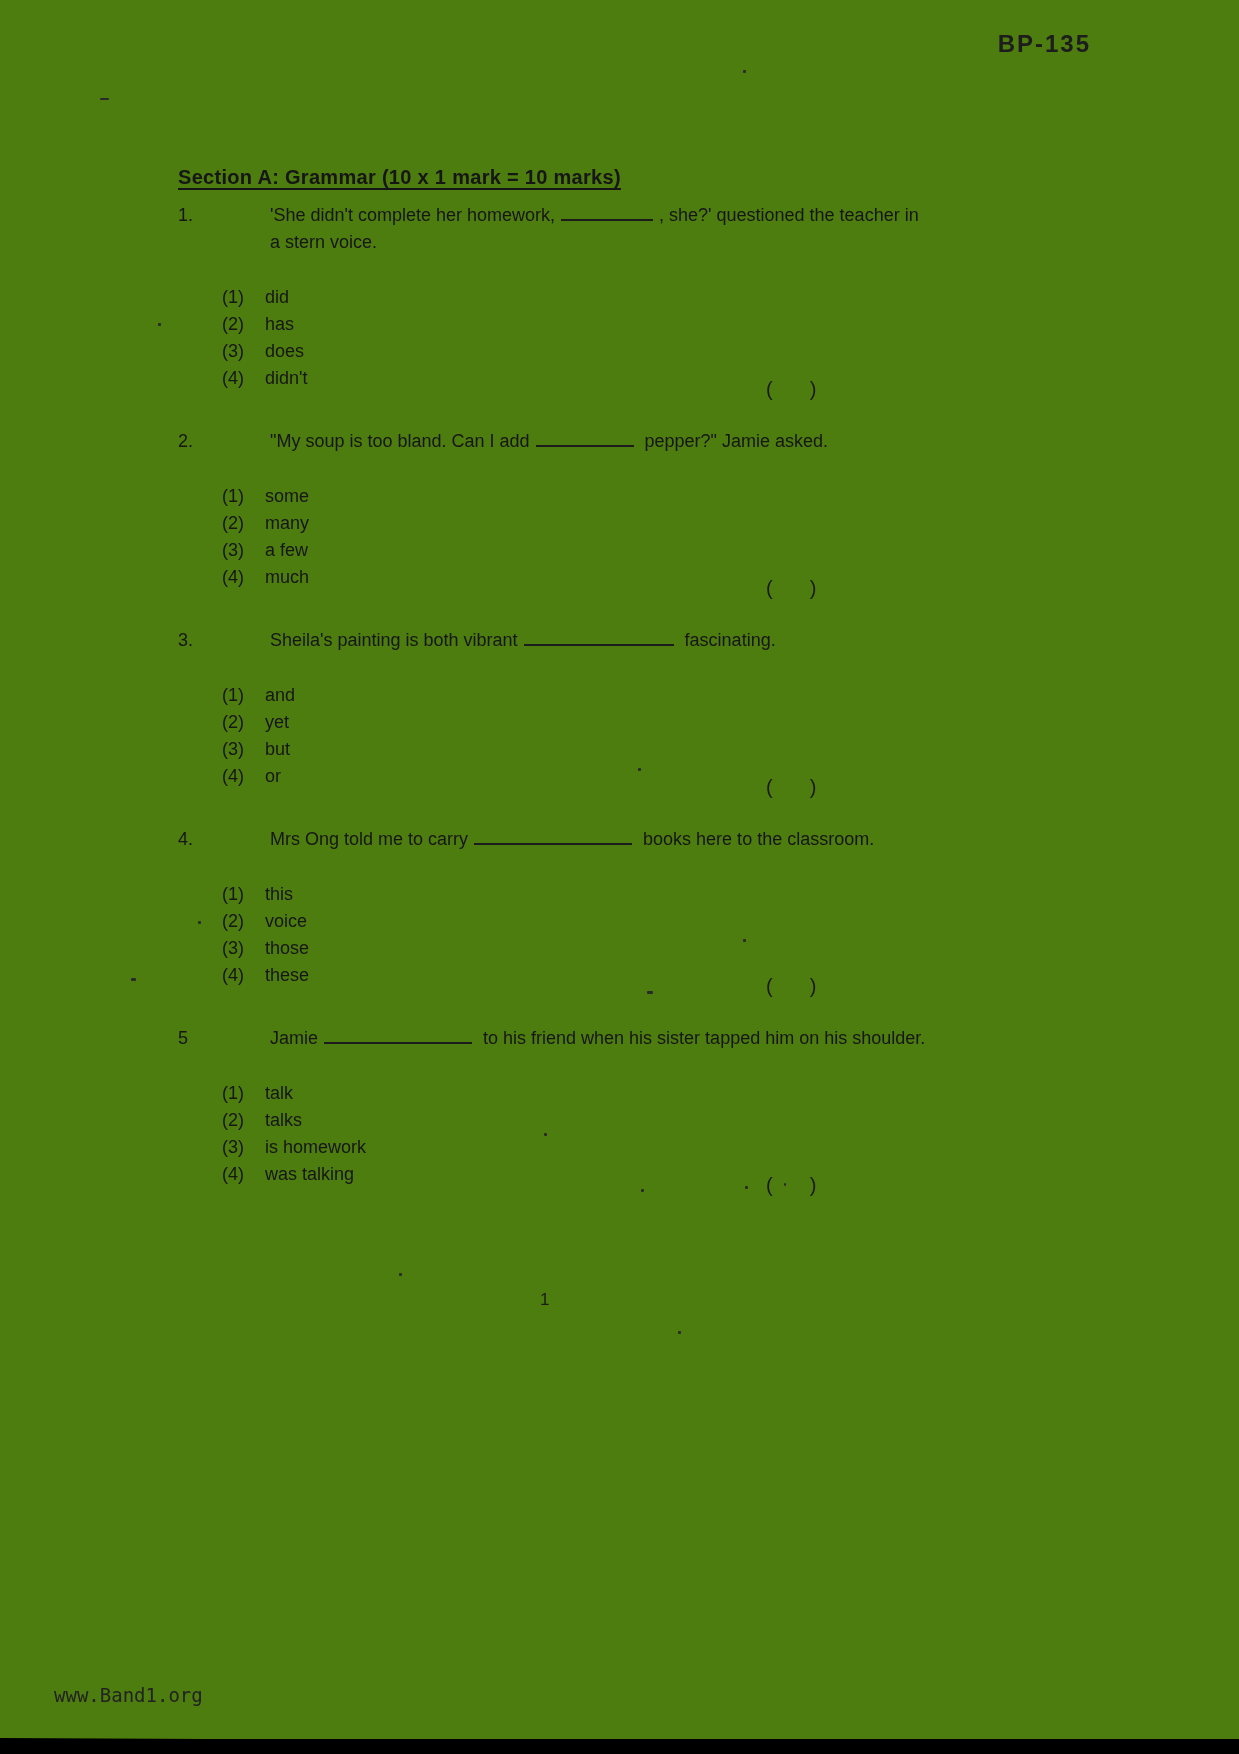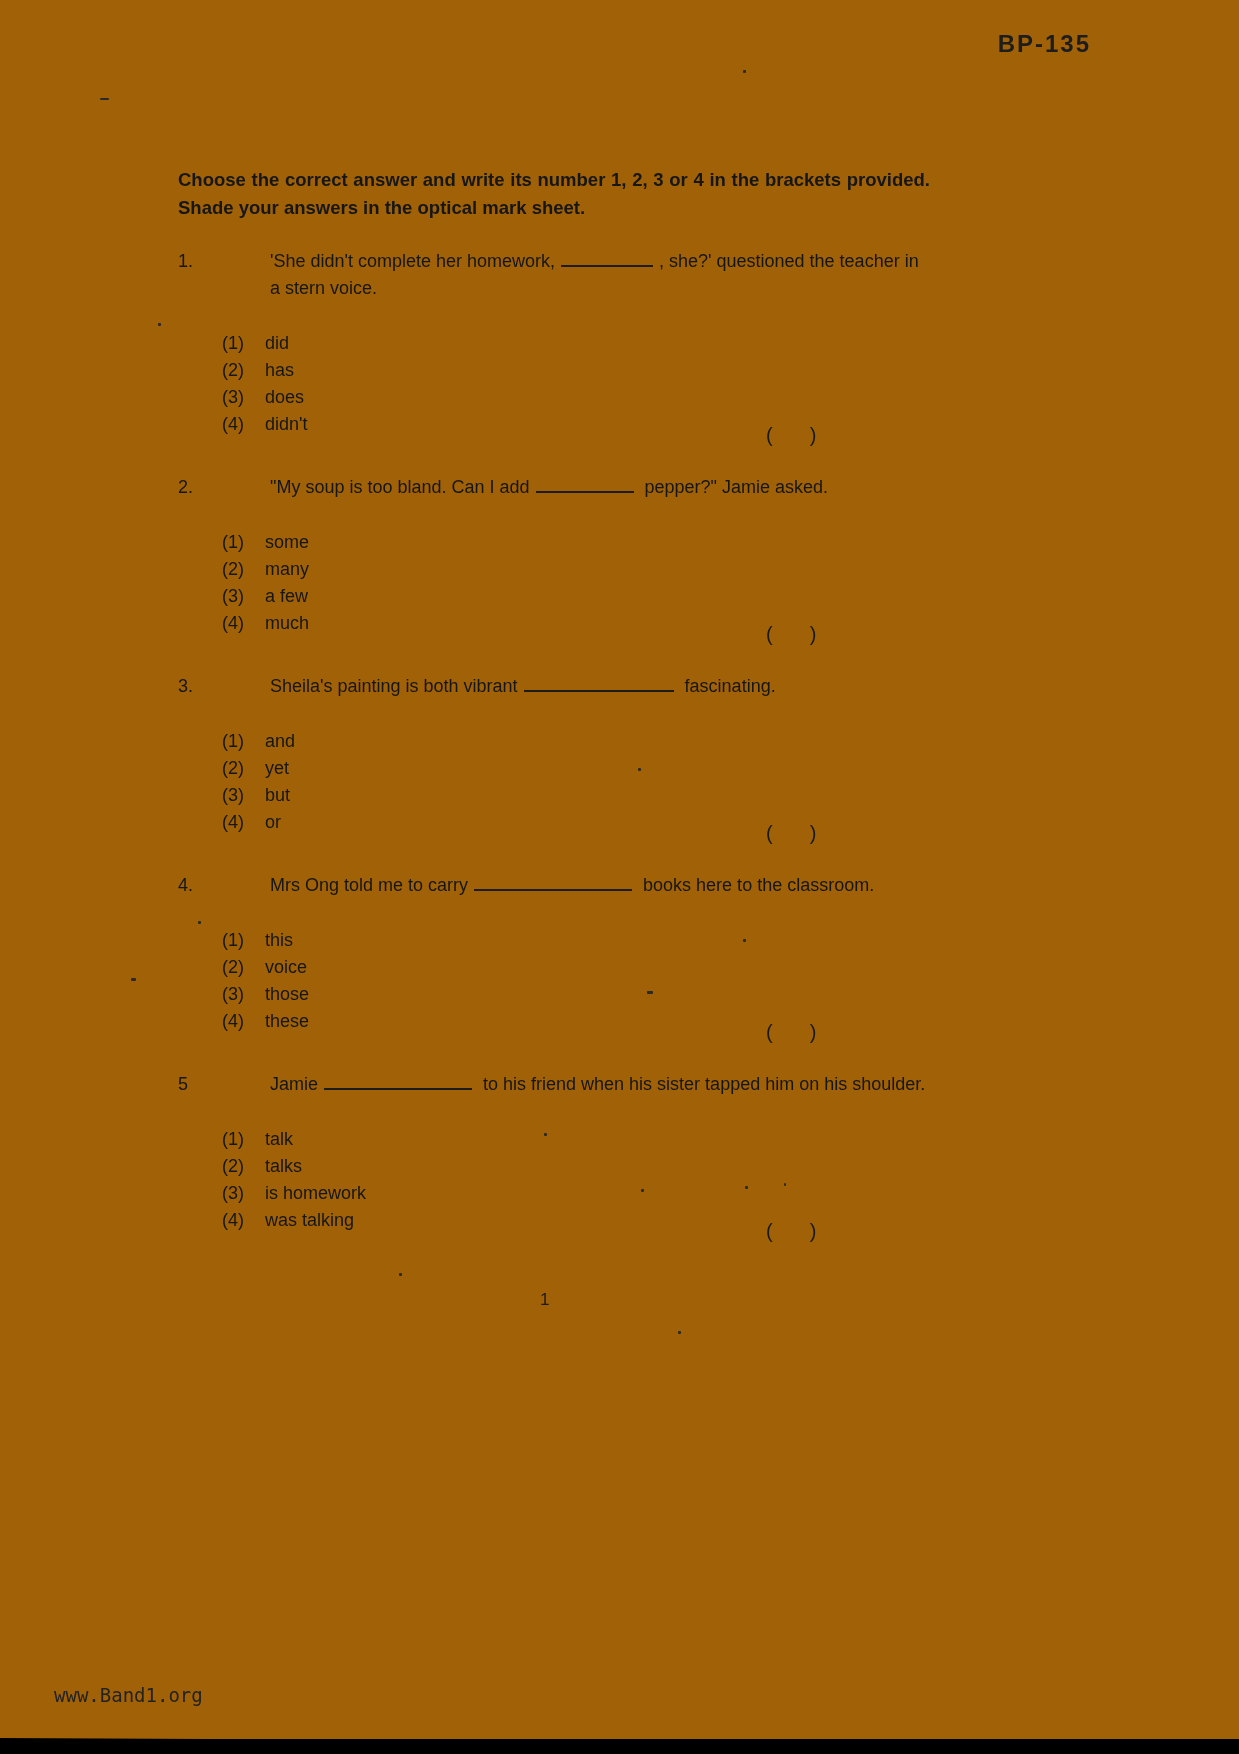--- a/index.html
+++ b/index.html
@@ -1,20 +1,20 @@
 <!DOCTYPE html>
 <html><head>
 <meta charset="utf-8">
 <style>
   html,body { margin:0; padding:0; background:#e8e8e8; }
   .page {
     position:relative;
     width:1239px; height:1754px;
     margin:0 auto;
-    background:#a16207;
+    background:#4d7c0f;
     font-family:"Liberation Sans", sans-serif;
     color:#161616;
     overflow:hidden;
   }
   .doc-code {
     position:absolute; top:30px; right:148px;
     font-size:24px; font-weight:bold; letter-spacing:2px; color:#1d1d1d;
   }
   .content { position:absolute; left:178px; top:166px; width:752px; }
   .section-title {
@@ -60,21 +60,21 @@
   .dot { position:absolute; background:#2a2a2a; border-radius:1px; }
 </style>
 </head>
 <body>
 
 <div class="page">
 
   <div class="doc-code">BP-135</div>
 
   <div class="content">
-    <p class="instructions">Choose the correct answer and write its number 1, 2, 3 or 4 in the brackets provided. Shade your answers in the optical mark sheet.</p>
+    <h2 class="section-title">Section A: Grammar (10 x 1 mark = 10 marks)</h2>
     <div id="questions">
     <div class="question">
       <div class="q-line">
         <span class="q-num">1.</span>
         <span class="q-text"><span>'She didn't complete her homework,</span><span class="blank" style="width: 92px;"></span><span>, she?' questioned the teacher in a stern voice.</span></span>
       </div>
       <div class="options">
         <div class="option">
           <span class="opt-num">(1)</span>
           <span class="opt-label">did</span>

